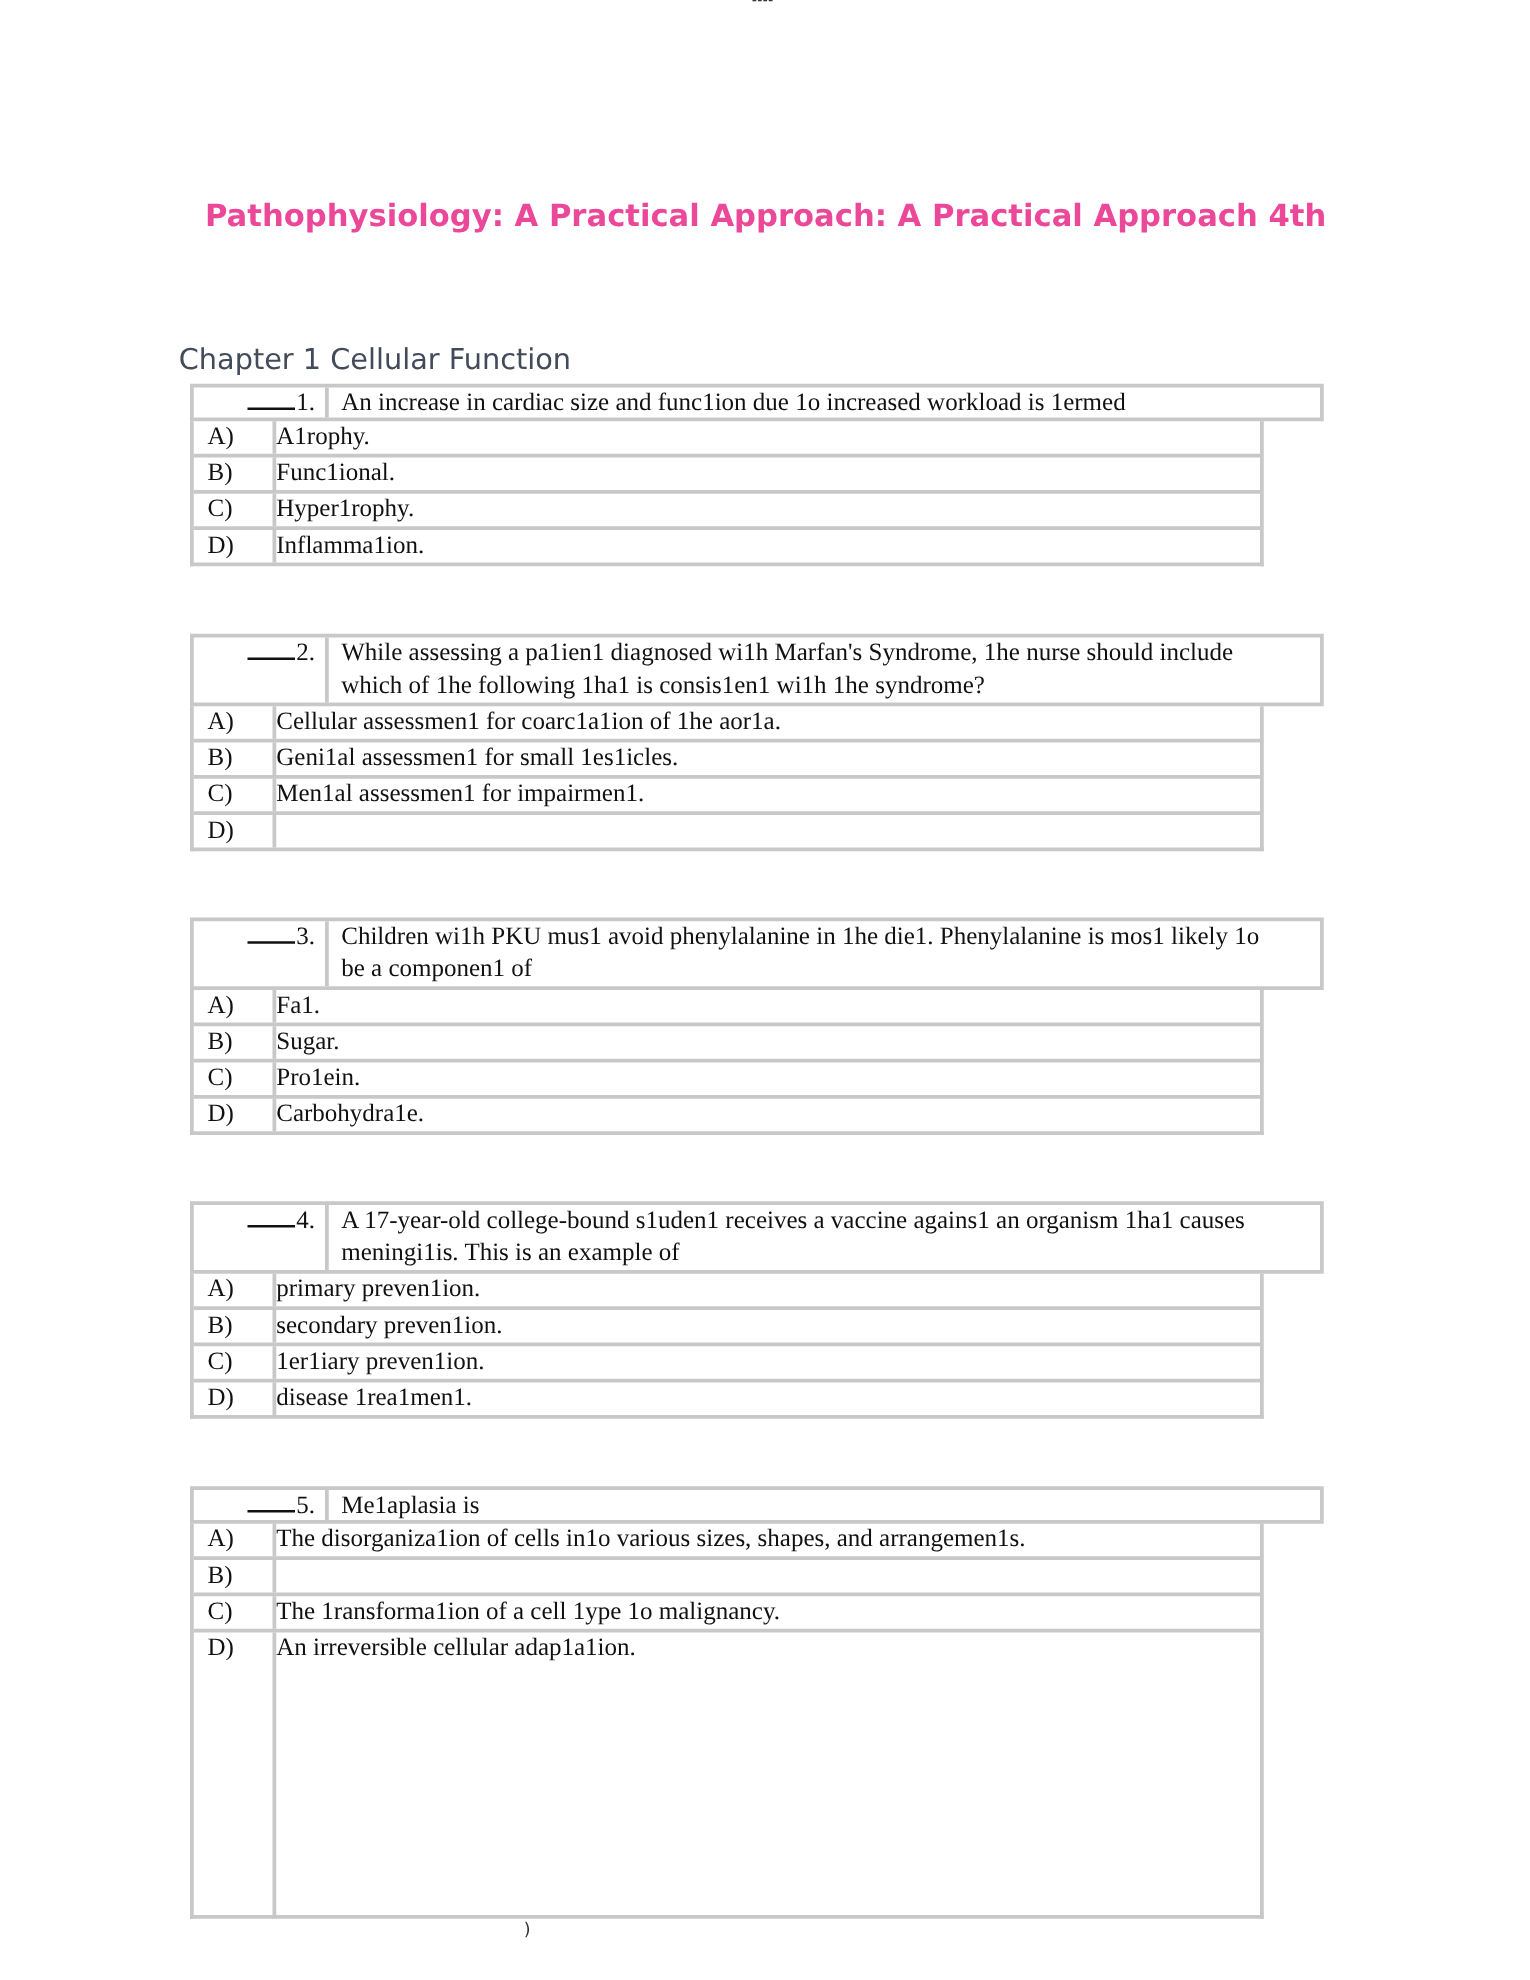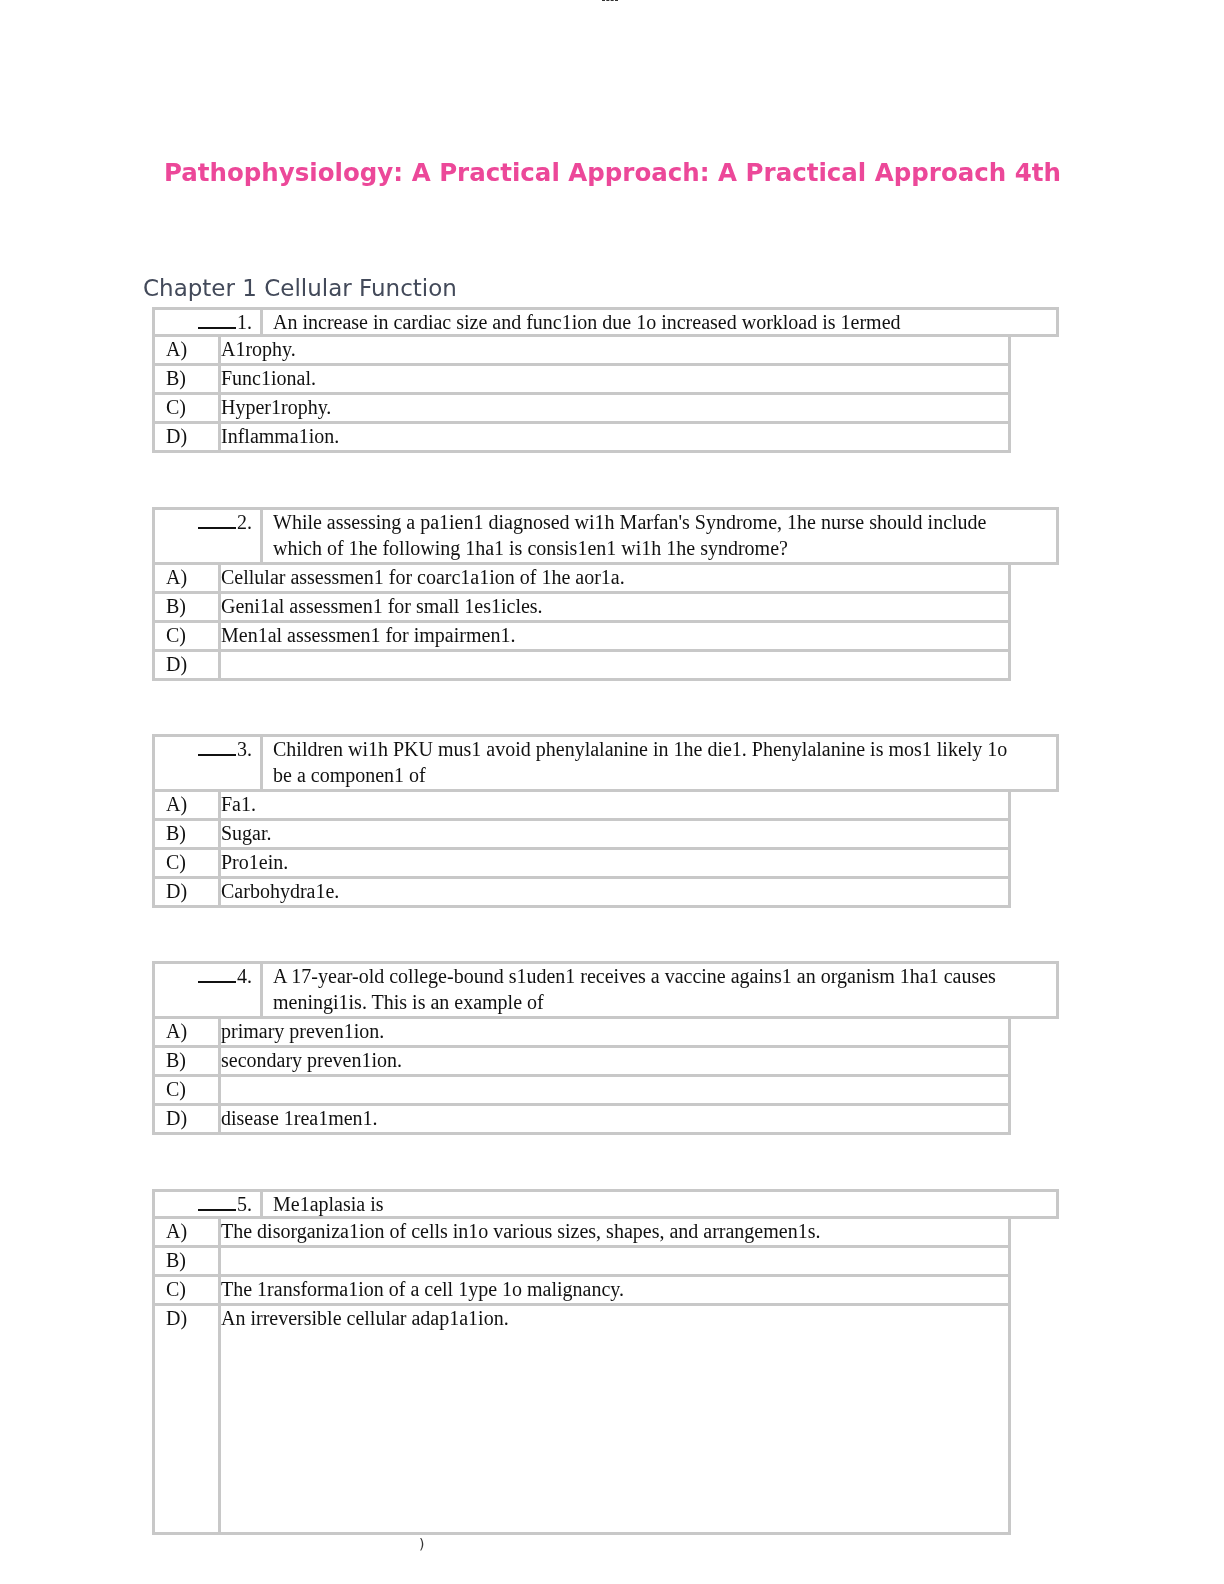--- a/index.html
+++ b/index.html
@@ -139,20 +139,21 @@
     <div class="arow">
         <div class="aletter">A)</div>
         <div class="atext">primary preven1ion.</div>
       </div>
     <div class="arow">
         <div class="aletter">B)</div>
         <div class="atext">secondary preven1ion.</div>
       </div>
     <div class="arow">
         <div class="aletter">C)</div>
+        <div class="atext">1er1iary preven1ion.</div>
       </div>
     <div class="arow">
         <div class="aletter">D)</div>
         <div class="atext">disease 1rea1men1.</div>
       </div>
   </div>
 </div>
 
 <div class="q" style="top:1189px;">
   <div class="qhead" style="height:30px;">

